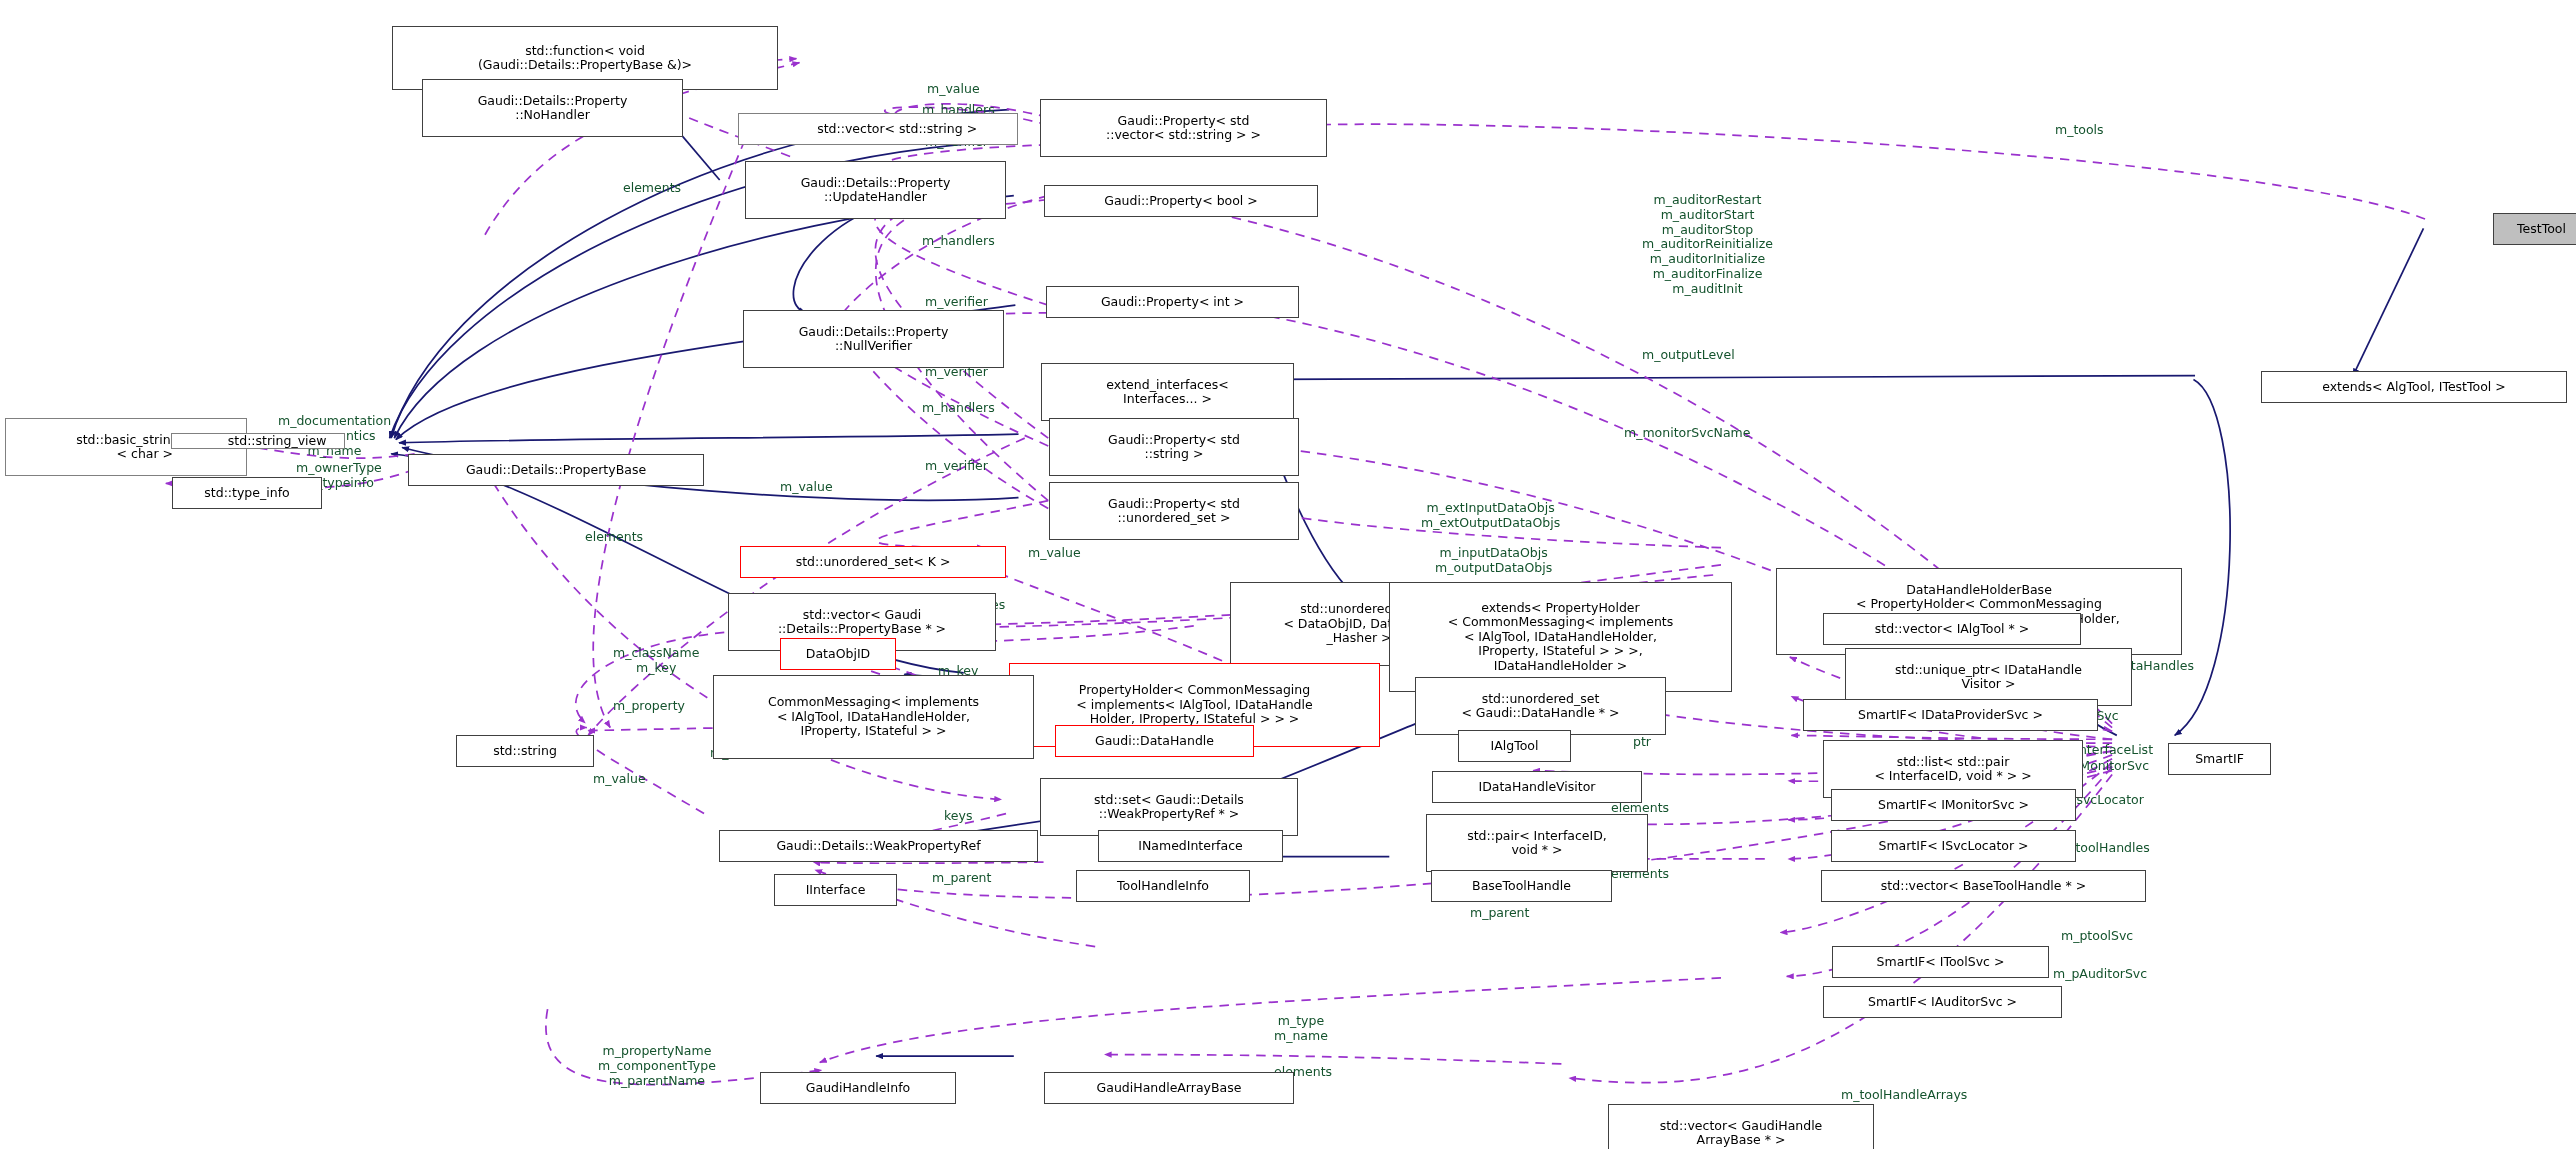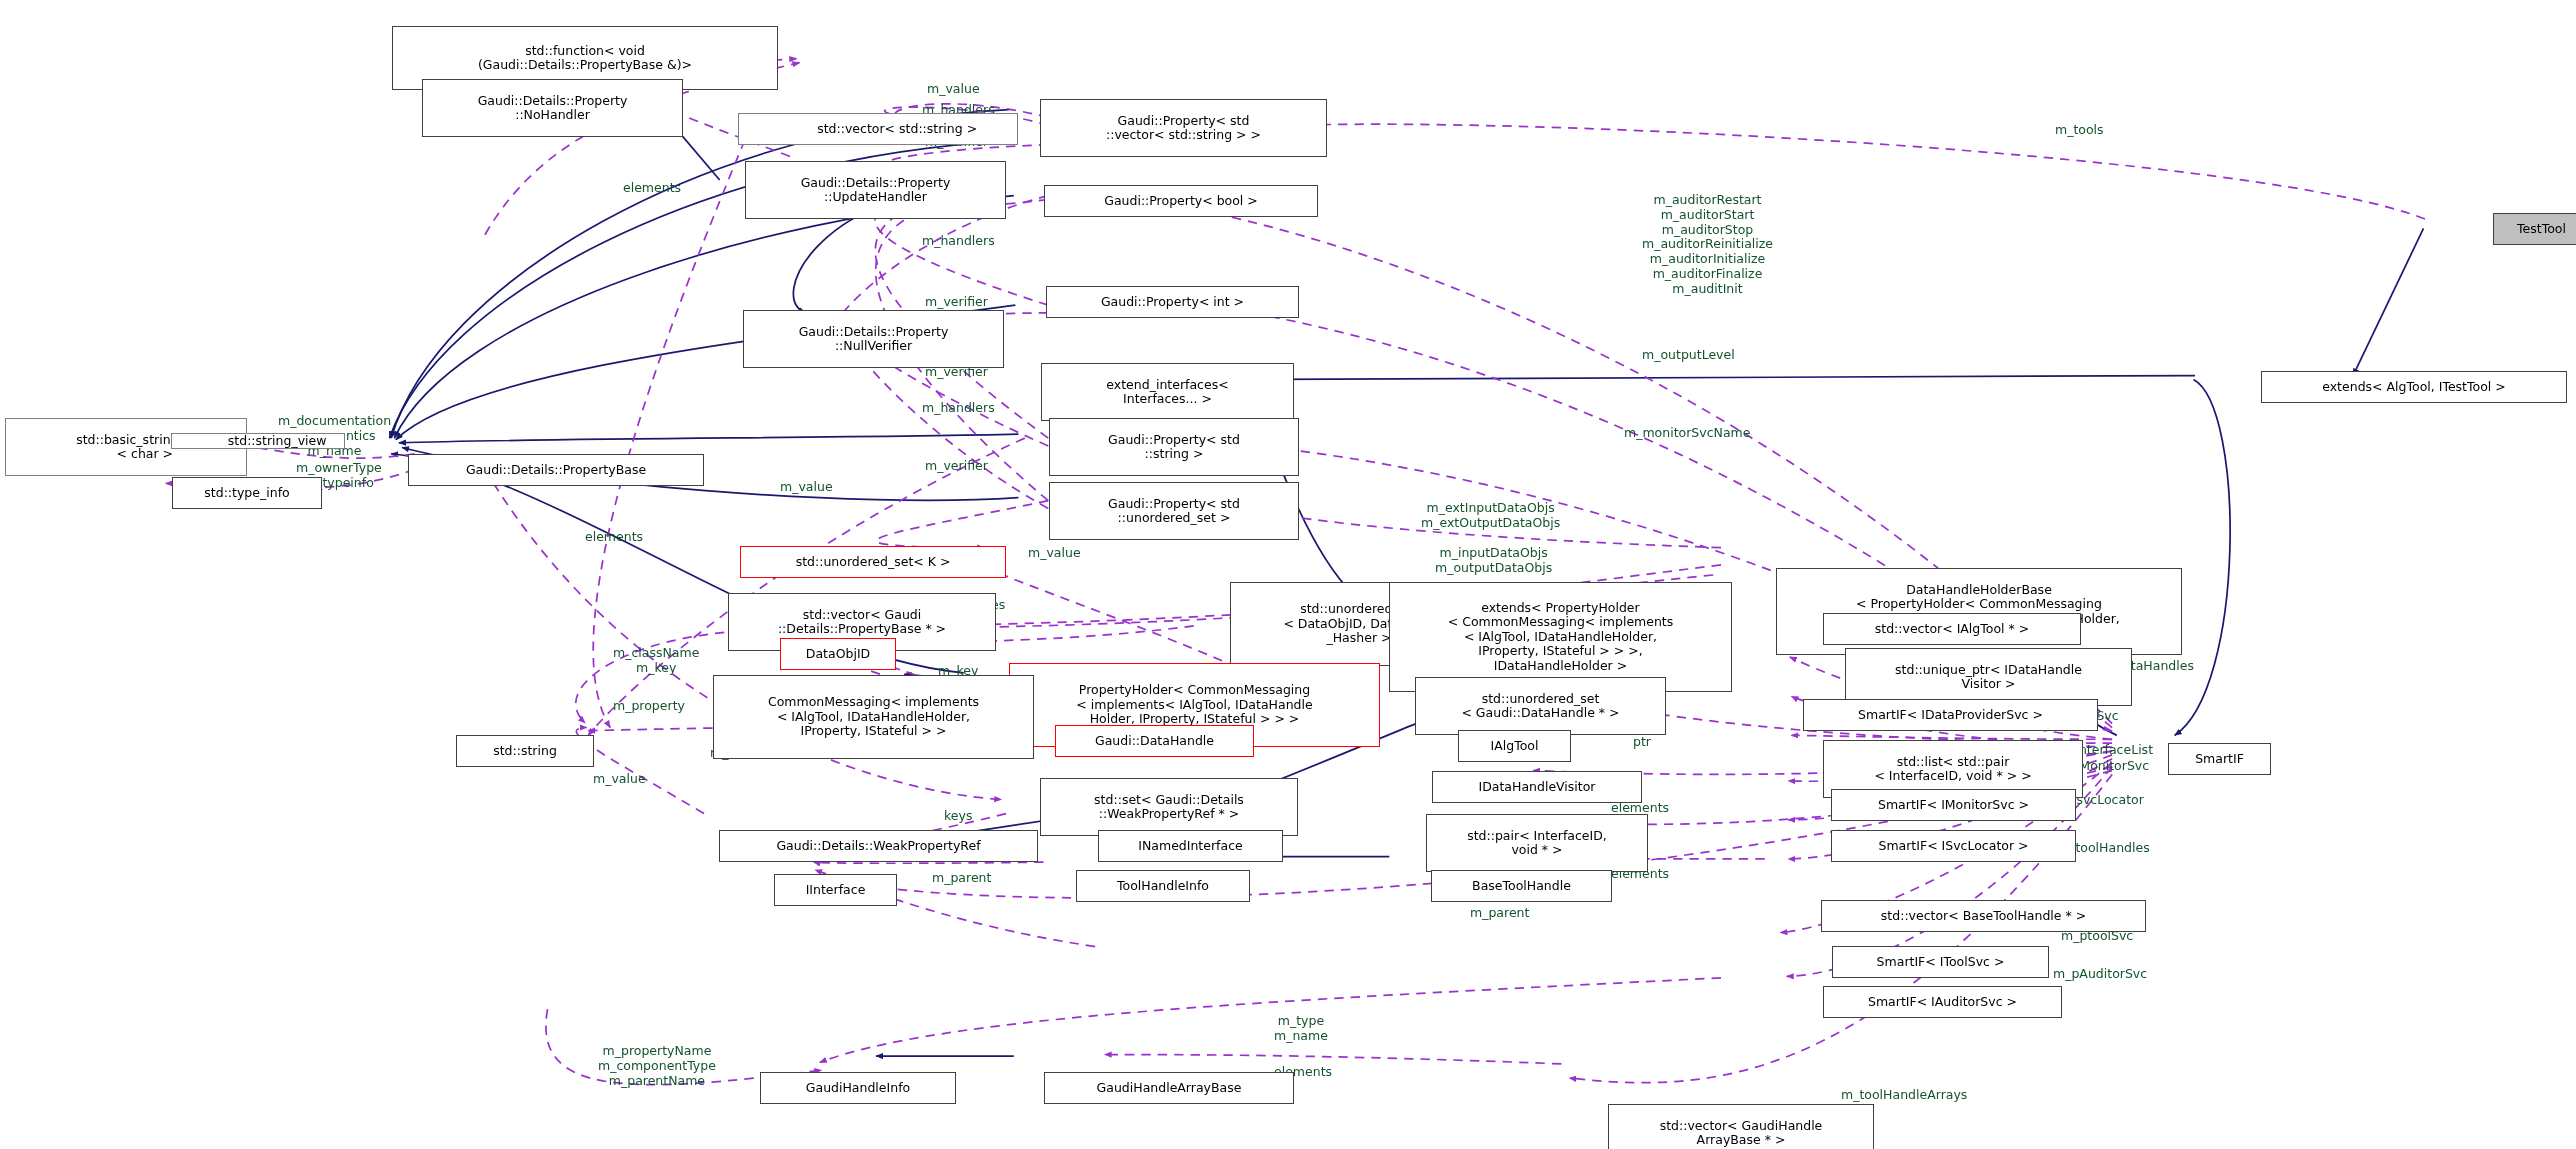--- a/index.html
+++ b/index.html
@@ -271,21 +271,21 @@
       <div class="node" style="left: 1432px; top: 771px; width: 210px; height: 32px;">IDataHandleVisitor</div>
       <div class="node" style="left: 1040px; top: 778px; width: 258px; height: 58px;">std::set&lt; Gaudi::Details
 ::WeakPropertyRef * &gt;</div>
       <div class="node" style="left: 1831px; top: 789px; width: 245px; height: 32px;">SmartIF&lt; IMonitorSvc &gt;</div>
       <div class="node" style="left: 1426px; top: 814px; width: 222px; height: 58px;">std::pair&lt; InterfaceID,
 void * &gt;</div>
       <div class="node" style="left: 1831px; top: 830px; width: 245px; height: 32px;">SmartIF&lt; ISvcLocator &gt;</div>
       <div class="node" style="left: 719px; top: 830px; width: 319px; height: 32px;">Gaudi::Details::WeakPropertyRef</div>
       <div class="node" style="left: 1098px; top: 830px; width: 185px; height: 32px;">INamedInterface</div>
       <div class="node" style="left: 1431px; top: 870px; width: 181px; height: 32px;">BaseToolHandle</div>
-      <div class="node" style="left: 1821px; top: 870px; width: 325px; height: 32px; margin-top: 30px;">std::vector&lt; BaseToolHandle * &gt;</div>
+      <div class="node" style="left: 1821px; top: 870px; width: 325px; height: 32px;">std::vector&lt; BaseToolHandle * &gt;</div>
       <div class="node" style="left: 774px; top: 874px; width: 123px; height: 32px;">IInterface</div>
       <div class="node" style="left: 1076px; top: 870px; width: 174px; height: 32px;">ToolHandleInfo</div>
       <div class="node" style="left: 1832px; top: 946px; width: 217px; height: 32px;">SmartIF&lt; IToolSvc &gt;</div>
       <div class="node" style="left: 1823px; top: 986px; width: 239px; height: 32px;">SmartIF&lt; IAuditorSvc &gt;</div>
       <div class="node" style="left: 760px; top: 1072px; width: 196px; height: 32px;">GaudiHandleInfo</div>
       <div class="node" style="left: 1044px; top: 1072px; width: 250px; height: 32px;">GaudiHandleArrayBase</div>
       <div class="node" style="left: 1608px; top: 1058px; width: 266px; height: 58px; margin-top: 46px;">std::vector&lt; GaudiHandle
 ArrayBase * &gt;</div>
       <div class="node" style="left: 2261px; top: 371px; width: 306px; height: 32px;">extends&lt; AlgTool, ITestTool &gt;</div>
       <div class="node current" style="left: 2456px; top: 213px; width: 97px; height: 32px; margin-left: 37px;">TestTool</div>

